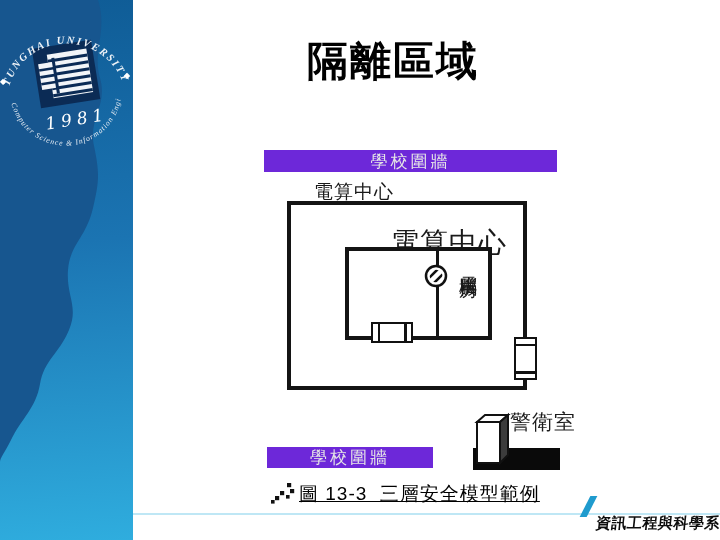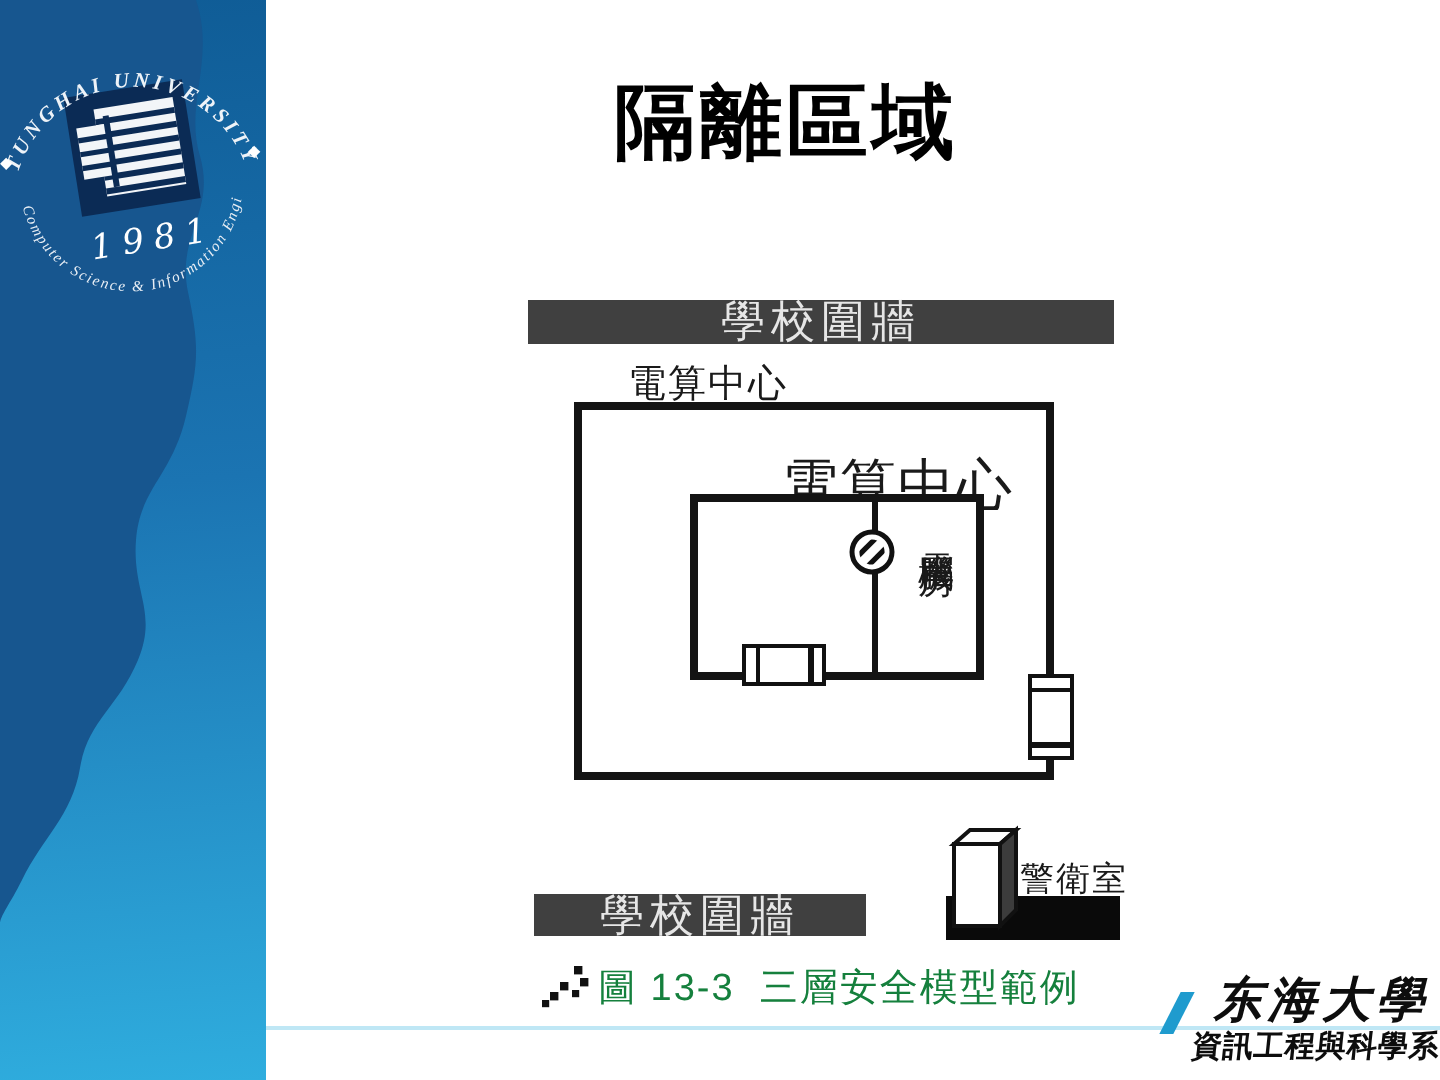--- a/index.html
+++ b/index.html
@@ -23,42 +23,42 @@
   .title{
     position:absolute;left:133px;top:14px;width:520px;text-align:center;
     font-size:41px;font-weight:bold;letter-spacing:2px;color:#000;margin-top:20px;
   }
   .bullet{
     position:absolute;left:141px;top:75px;width:575px;
     font-size:23px;color:#000;letter-spacing:.5px;white-space:nowrap;
   }
   
   .wall-bar{
-    position:absolute;background:#404040;color:#e6e6e6;
+    position:absolute;background:#6d28d9;color:#e6e6e6;
     display:flex;align-items:center;justify-content:center;
-    font-size:22px;letter-spacing:3px;
+    font-size:17px;letter-spacing:3px;
   }
   #wall-top{left:264px;top:150px;width:293px;height:22px;}
   #wall-bottom{left:267px;top:447px;width:166px;height:21px;}
   .rect-outer{
     position:absolute;left:287px;top:201px;width:232px;height:181px;
     border:4px solid #141414;background:#fff;
   }
   .rect-inner{
     position:absolute;left:345px;top:247px;width:139px;height:85px;
     border:4px solid #141414;background:#fff;
   }
   .lbl{position:absolute;color:#1a1a1a;white-space:nowrap;}
   #lbl-building{left:314px;top:179px;font-size:19px;letter-spacing:1px;}
   #lbl-center{left:391px;top:224px;font-size:28px;letter-spacing:1px;}
   #lbl-room{
     left:456px;top:262px;font-size:18px;
     writing-mode:vertical-rl;text-orientation:upright;letter-spacing:1px;
   }
-  #lbl-guard{left:510px;top:428px;font-size:17px;letter-spacing:1px;text-align:center;}
+  #lbl-guard{left:510px;top:408px;font-size:21px;letter-spacing:1px;text-align:center;}
   .divider-line{position:absolute;left:436px;top:251px;width:3px;height:88px;background:#141414;}
   .lock-icon{position:absolute;left:423px;top:263px;width:26px;height:26px;z-index:3;}
   .door-h{
     position:absolute;left:371px;top:322px;width:42px;height:21px;
     background:#fff;border:2.5px solid #111;box-sizing:border-box;z-index:2;
   }
   .door-h::before,.door-h::after{
     content:"";position:absolute;top:0;bottom:0;width:2.5px;background:#111;
   }
   .door-h::before{left:4.5px;} .door-h::after{right:4.5px;}
@@ -67,22 +67,22 @@
     background:#fff;border:2.5px solid #111;box-sizing:border-box;z-index:2;
   }
   .door-v::before,.door-v::after{
     content:"";position:absolute;left:0;right:0;height:2.5px;background:#111;
   }
   .door-v::before{top:4.5px;} .door-v::after{bottom:4.5px;}
   .guard-svg{position:absolute;left:468px;top:406px;width:97px;height:66px;}
   
   .caption-icon{position:absolute;left:271px;top:482px;width:24px;height:22px;}
   .caption-text{
-    position:absolute;left:299px;top:481px;font-size:19px;color:#15803d;
-    letter-spacing:1px;white-space:pre;
+    position:absolute;left:299px;top:481px;font-size:19px;color:#000000;
+    letter-spacing:1px;white-space:pre;text-decoration:underline;
   }
   
   .footer-line{position:absolute;left:133px;top:513px;width:587px;height:2px;background:#bfe7f5;}
   .footer-slash{
     position:absolute;left:585px;top:496px;width:7px;height:21px;
     background:#1f9bce;transform:skewX(-27deg);z-index:4;
   }
   .footer-univ{
     position:absolute;left:607px;top:484px;font-size:24px;font-weight:bold;
     font-style:italic;letter-spacing:3px;color:#0d0d0d;white-space:nowrap;
@@ -183,15 +183,14 @@
     <rect x="19" y="7" width="4.2" height="4.2" fill="#111"></rect>
     <rect x="15" y="13" width="3.6" height="3.6" fill="#111"></rect>
     <rect x="9" y="9" width="4.2" height="4.2" fill="#111"></rect>
     <rect x="4" y="14" width="4.2" height="4.2" fill="#111"></rect>
     <rect x="0" y="18" width="3.6" height="3.6" fill="#111"></rect>
   </svg>
   <div class="caption-text">圖 13-3  三層安全模型範例</div>
 
   <div class="footer-line"></div>
   <div class="footer-slash"></div>
-  <div class="footer-univ">东海大學</div>
   <div class="footer-dept">資訊工程與科學系</div>
 </div>
 
 </body></html>

